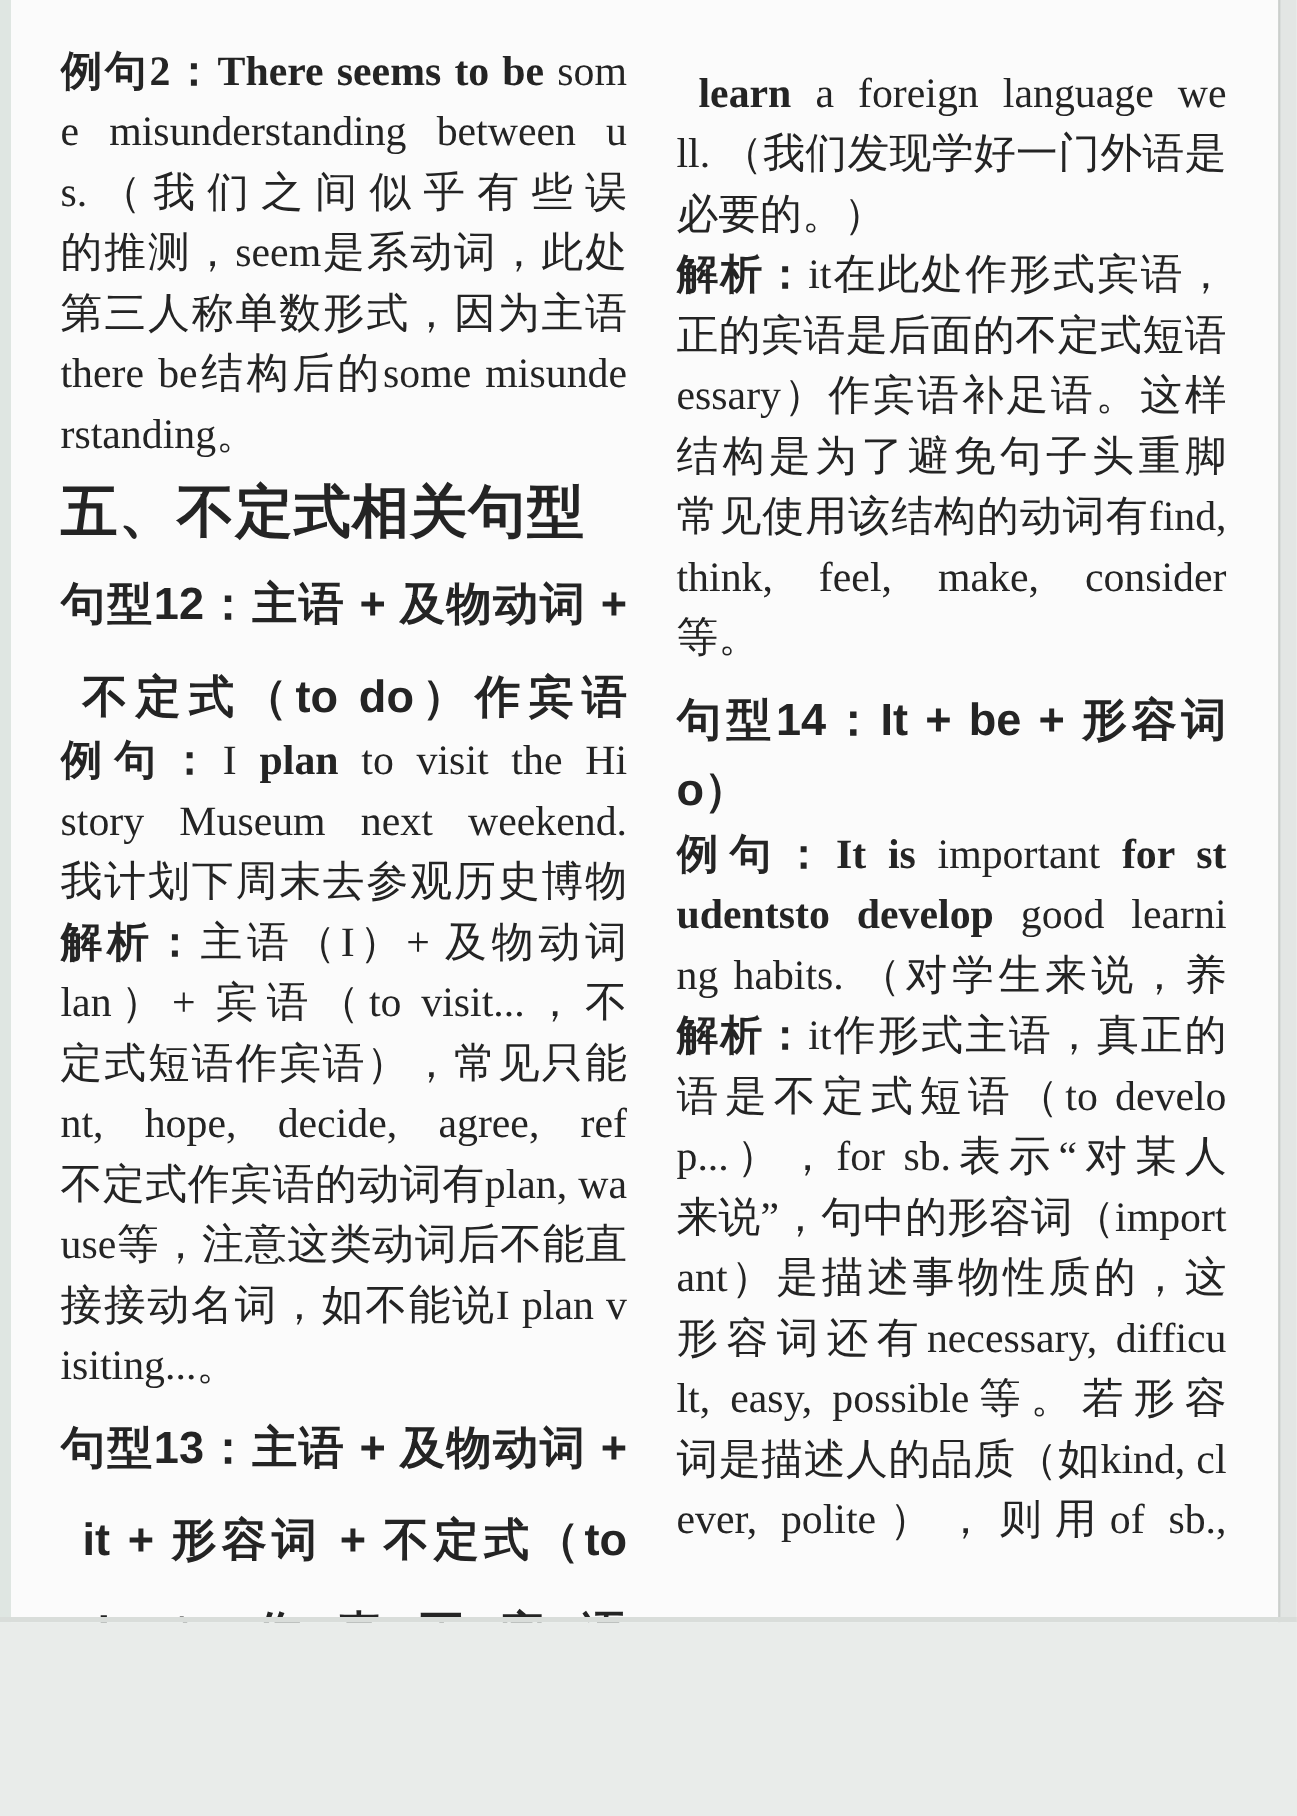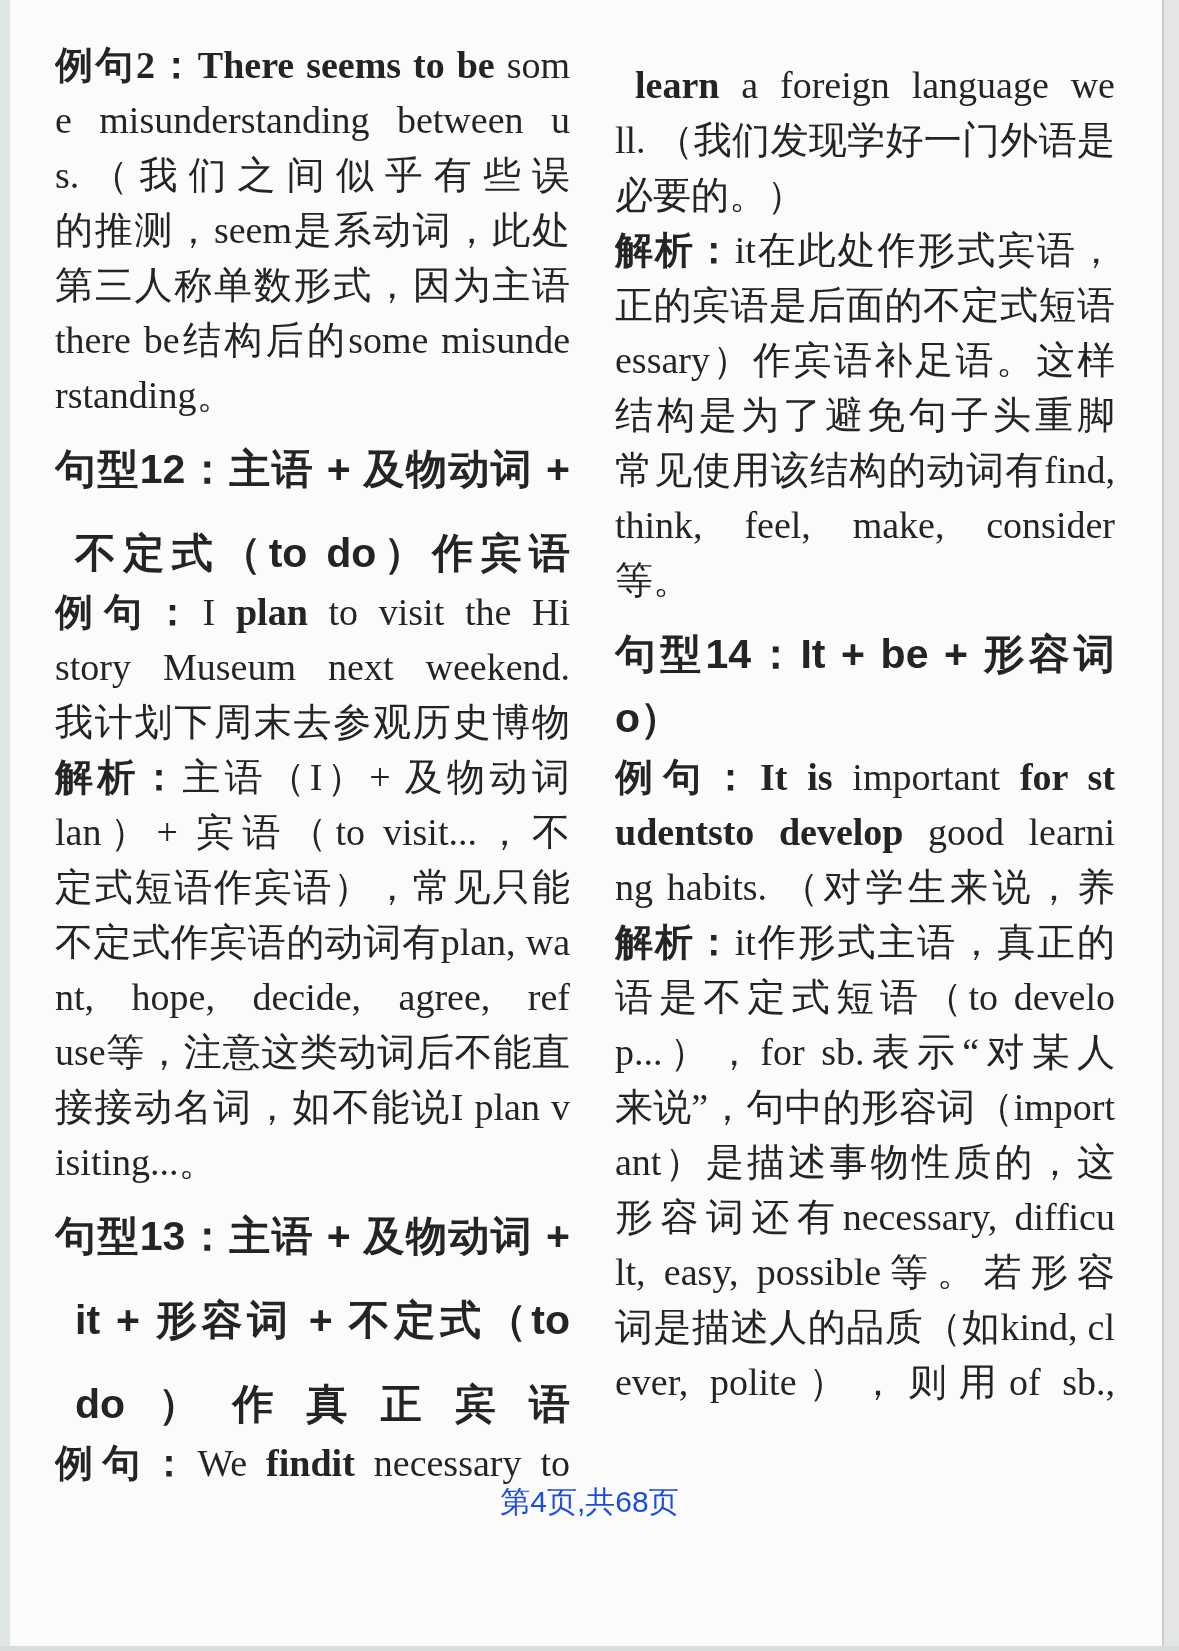--- a/index.html
+++ b/index.html
@@ -1,18 +1,18 @@
 <!DOCTYPE html>
 <html><head>
 <meta charset="utf-8">
 <style>
   html,body{margin:0;padding:0;background:#e9ecea;}
   .page{
     position:relative;
-    width:1179px;height:1651px;
+    width:1179px;height:1475px;
     background:#fbfbfb;
     overflow:hidden;
     color:#242424;
   }
   .edge-left{position:absolute;left:0;top:0;width:10px;height:100%;background:#dfe6e2;}
   .edge-right{position:absolute;right:0;top:0;width:15px;height:100%;background:#e3e6e4;border-left:2px solid #cbcfcc;}
   .edge-bottom{position:absolute;left:0;bottom:0;width:100%;height:5px;background:#d9ddda;z-index:5;}
   .content{
     position:absolute;left:55px;top:38px;
     display:flex;gap:45px;
@@ -63,30 +63,31 @@
 
   <div class="content">
     <div class="col col-left">
         <div class="line b"><span class="bold">例句2：</span><span class="bold">There seems to be</span><span> som</span></div>
         <div class="line b"><span>e misunderstanding between u</span></div>
         <div class="line b"><span>s.（我们之间似乎有些误会。）</span></div>
         <div class="line b"><span>的推测，seem是系动词，此处用</span></div>
         <div class="line b"><span>第三人称单数形式，因为主语是</span></div>
         <div class="line b"><span>there be结构后的some misunde</span></div>
         <div class="line b short"><span>rstanding。</span></div>
+        <div class="line h1 short"><span class="bold">五、不定式相关句型</span></div>
         <div class="line h2 mt"><span class="bold">句型12：主语 + 及物动词 +</span></div>
         <div class="line h2 ind"><span class="bold">不定式（to do）作宾语</span></div>
         <div class="line b"><span class="bold">例句：</span><span>I </span><span class="bold">plan</span><span> to visit the Hi</span></div>
         <div class="line b"><span>story Museum next weekend.</span></div>
         <div class="line b"><span>我计划下周末去参观历史博物馆</span></div>
         <div class="line b"><span class="bold">解析：</span><span>主语（I）+ 及物动词（p</span></div>
         <div class="line b"><span>lan）+ 宾语（to visit...，不</span></div>
         <div class="line b"><span>定式短语作宾语），常见只能接</span></div>
+        <div class="line b"><span>nt, hope, decide, agree, ref</span></div>
         <div class="line b"><span>不定式作宾语的动词有plan, wa</span></div>
-        <div class="line b"><span>nt, hope, decide, agree, ref</span></div>
         <div class="line b"><span>use等，注意这类动词后不能直</span></div>
         <div class="line b"><span>接接动名词，如不能说I plan v</span></div>
         <div class="line b short"><span>isiting...。</span></div>
         <div class="line h2 mt"><span class="bold">句型13：主语 + 及物动词 +</span></div>
         <div class="line h2 ind"><span class="bold">it + 形容词 + 不定式（to</span></div>
         <div class="line h2 ind"><span class="bold">do）作真正宾语</span></div>
         <div class="line b"><span class="bold">例句：</span><span>We </span><span class="bold">findit</span><span> necessary to</span></div>
       </div>
     <div class="col col-right">
         <div class="line b ind"><span class="bold">learn</span><span> a foreign language we</span></div>

